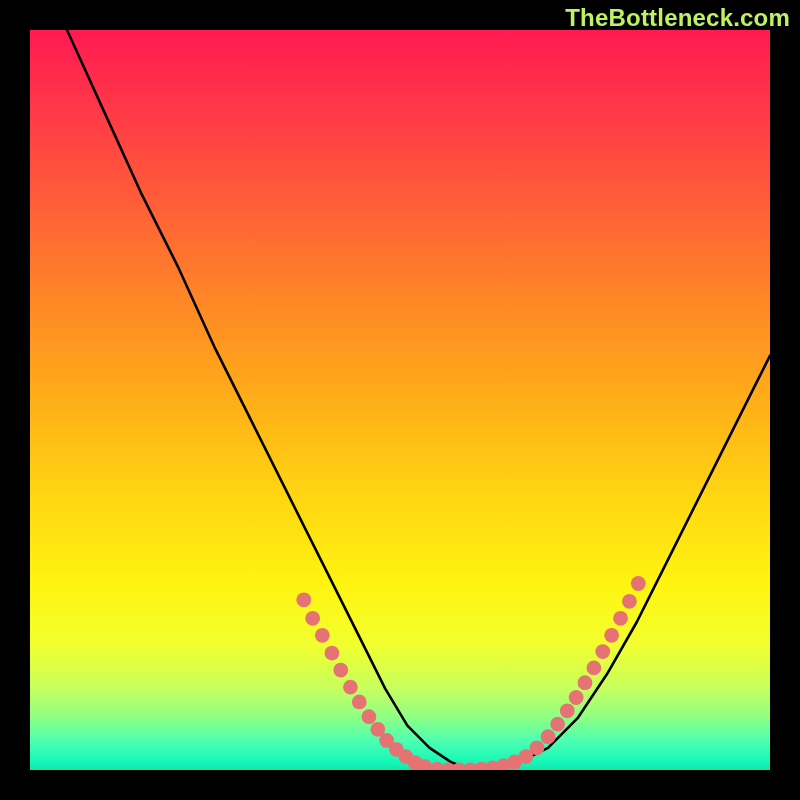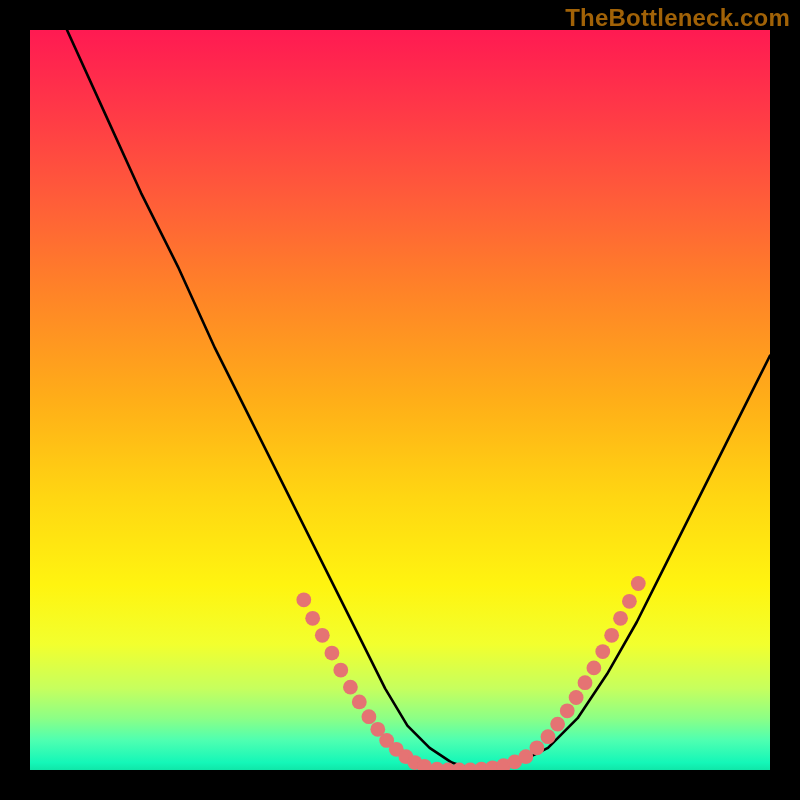--- a/index.html
+++ b/index.html
@@ -14,21 +14,21 @@
   .frame {
     position: relative;
     width: 800px;
     height: 800px;
     background: #000;
   }
   .watermark {
     position: absolute;
     top: 4px;
     right: 10px;
-    color: #a16207;
+    color: #bef264;
     font-size: 24px;
     font-weight: bold;
     letter-spacing: 0.2px;
     z-index: 5;
   }
   .plot {
     position: absolute;
     left: 30px;
     top: 30px;
     width: 740px;

